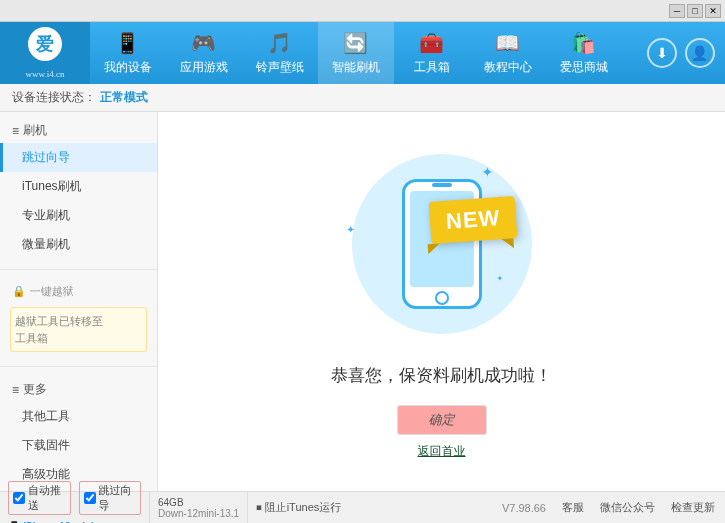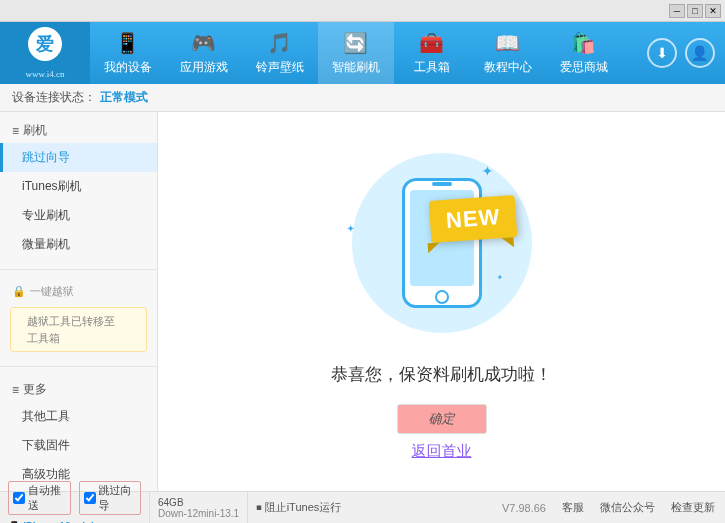--- a/index.html
+++ b/index.html
@@ -156,21 +156,21 @@
       color: #999;
       display: flex;
       align-items: center;
       gap: 4px;
     }
     .notice-box {
       margin: 4px 10px;
       background: #fffbe6;
       border: 1px solid #ffe099;
       border-radius: 3px;
-      padding: 5px 16px;
+      padding: 5px 4px;
       font-size: 11px;
       color: #888;
       line-height: 1.5;
     }
 
     
     .content {
       flex: 1;
       background: #fff;
       display: flex;
@@ -241,22 +241,22 @@
       border: 1px solid #ddd;
       background: #fca5a5;
       border-radius: 3px;
       font-size: 13px;
       color: #555;
       cursor: pointer;
       margin-bottom: 8px;
       font-style: italic;
     }
     .back-home-link {
-      font-size: 15px;
-      color: #8b5cf6;
+      font-size: 12px;
+      color: #14532d;
       cursor: pointer;
       text-decoration: underline;
     }
 
     
     .bottom-bar {
       height: 32px;
       background: #f0f0f0;
       border-top: 1px solid #ddd;
       display: flex;

